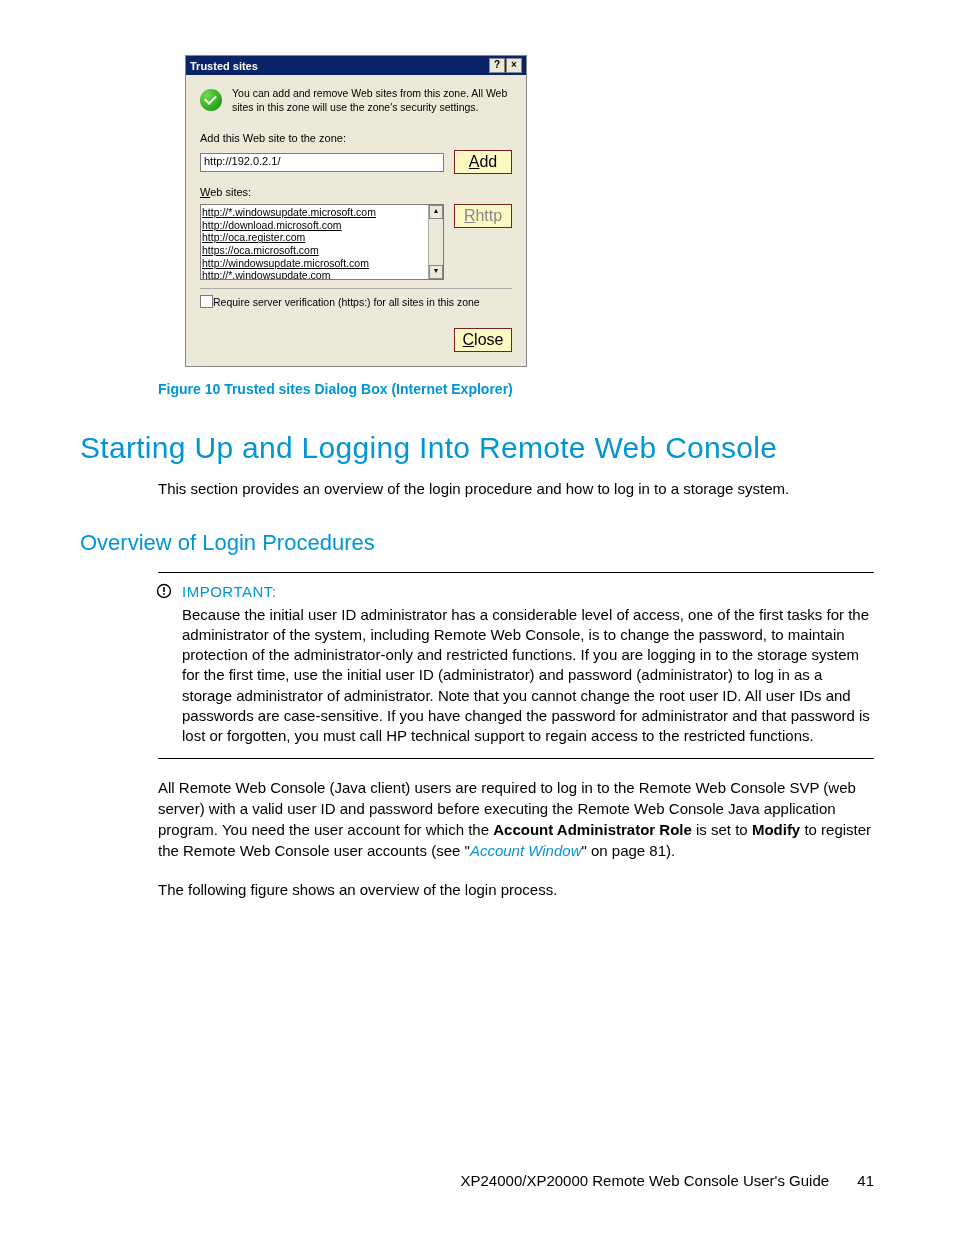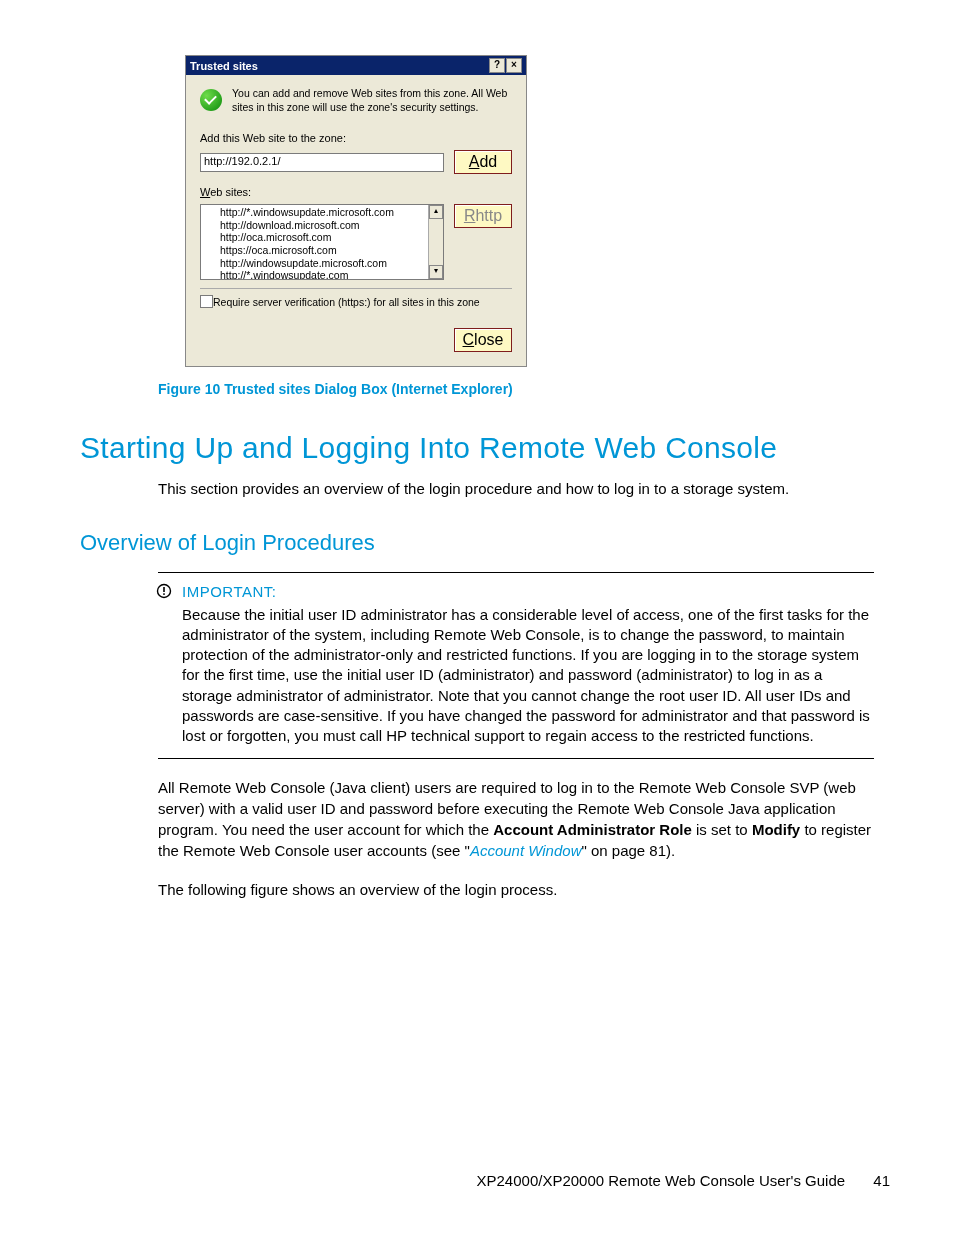--- a/index.html
+++ b/index.html
@@ -97,21 +97,21 @@
   .listbox-wrap { display: flex; gap: 10px; align-items: flex-start; margin-top: 4px; }
   .listbox {
     background: #fff;
     border: 1px solid #7b7b7b;
     height: 74px;
     flex: 1;
     position: relative;
     overflow: hidden;
     font-size: 10.5px;
   }
-  .listbox-items { padding: 1px 19px; line-height: 1.2; }
+  .listbox-items { padding: 1px 1px; line-height: 1.2; text-decoration: underline; }
   .scrollbar {
     position: absolute; right: 0; top: 0; bottom: 0; width: 14px;
     background: #ece9d8;
     border-left: 1px solid #aaa;
     display: flex; flex-direction: column; justify-content: space-between;
   }
   .scroll-btn {
     height: 14px; background: #ece9d8;
     border: 1px solid #888; box-sizing: border-box;
     font-size: 8px; text-align: center; line-height: 10px;
@@ -179,21 +179,21 @@
   .para {
     font-size: 15px;
     line-height: 1.4;
     margin: 18px 0 0 78px;
   }
   .link { color: #0096d6; font-style: italic; }
   .bold { font-weight: bold; }
   .footer {
     position: absolute;
     bottom: 46px;
-    right: 64px;
+    right: 80px;
     font-size: 15px;
   }
   .footer .pn { margin-left: 24px; }
 </style>
 </head>
 <body>
 
 <div class="page">
 
   <div class="dialog">
@@ -217,21 +217,21 @@
         <div class="btn"><span></span><span class="accel">A</span><span>dd</span></div>
       </div>
       <div class="field-row" style="margin-top:12px;">
         <span><span></span><span class="accel">W</span><span>eb sites:</span></span>
       </div>
       <div class="listbox-wrap">
         <div class="listbox">
           <div class="listbox-items">
             <div>http://*.windowsupdate.microsoft.com</div>
             <div>http://download.microsoft.com</div>
-            <div>http://oca.microsoft.com</div>
+            <div>http://oca.register.com</div>
             <div>https://oca.microsoft.com</div>
             <div>http://windowsupdate.microsoft.com</div>
             <div>http://*.windowsupdate.com</div>
           </div>
           <div class="scrollbar">
             <div class="scroll-btn">▴</div>
             <div class="scroll-btn">▾</div>
           </div>
         </div>
         <div class="btn disabled"><span></span><span class="accel">R</span><span>http</span></div>

